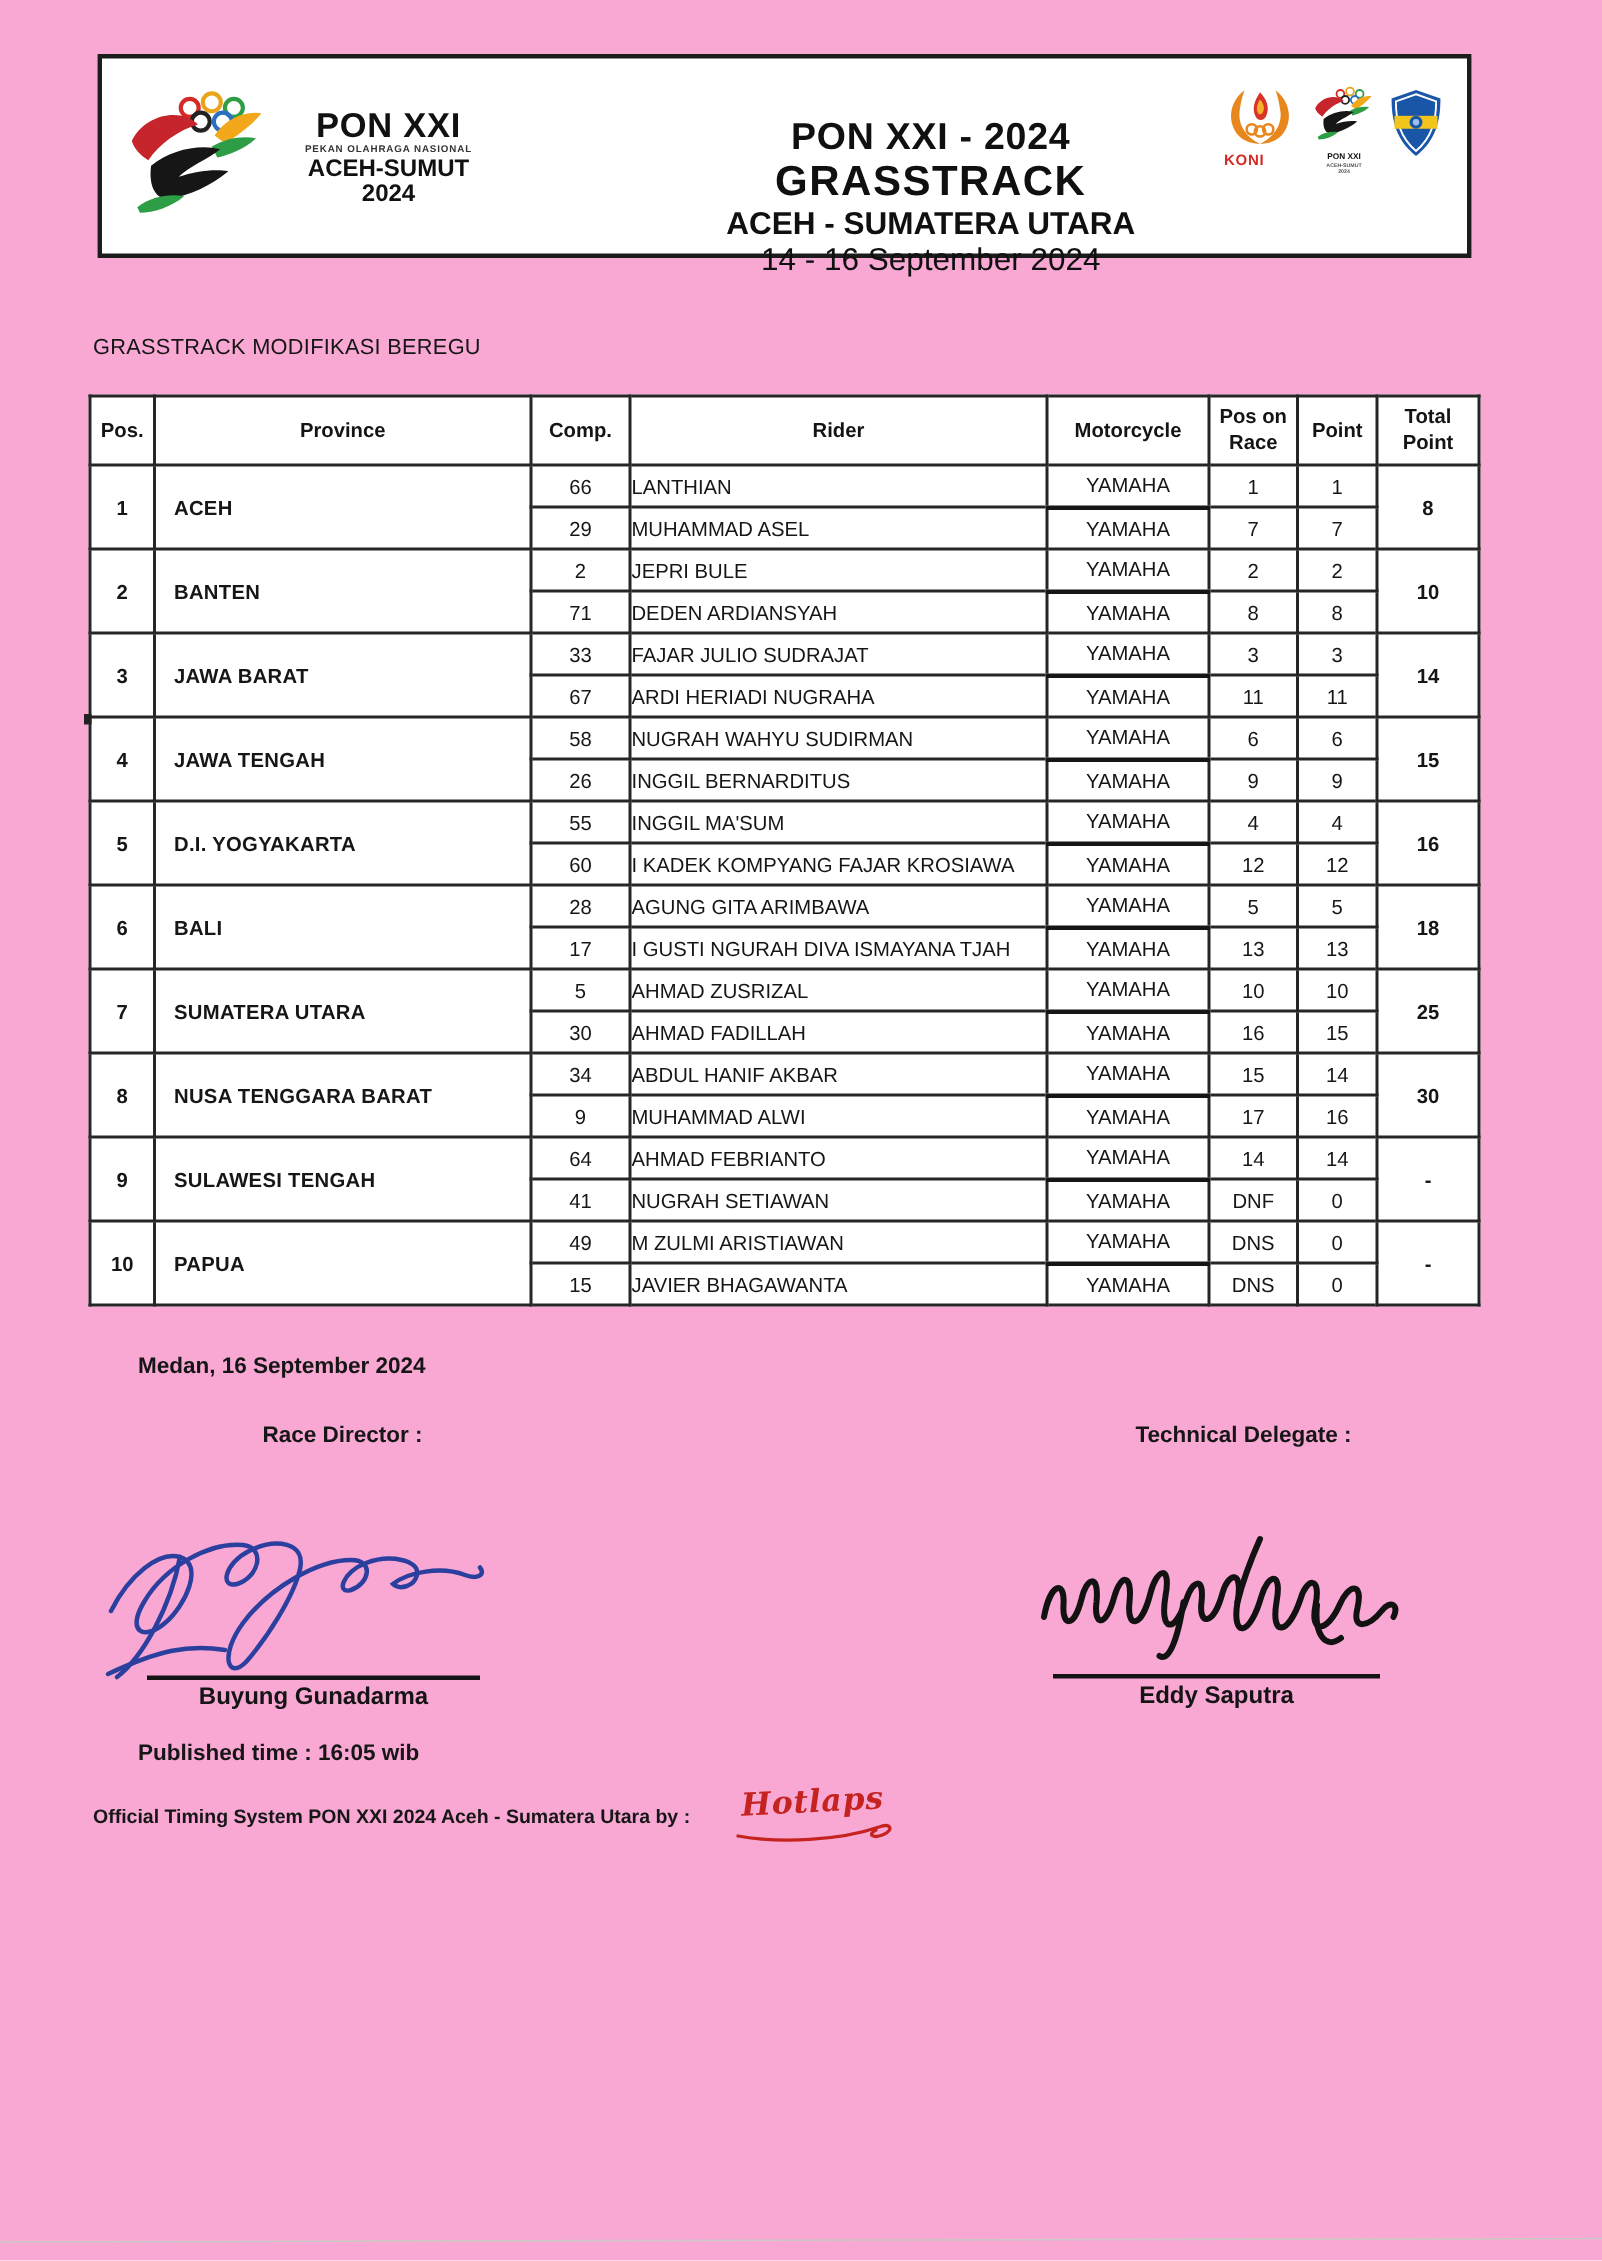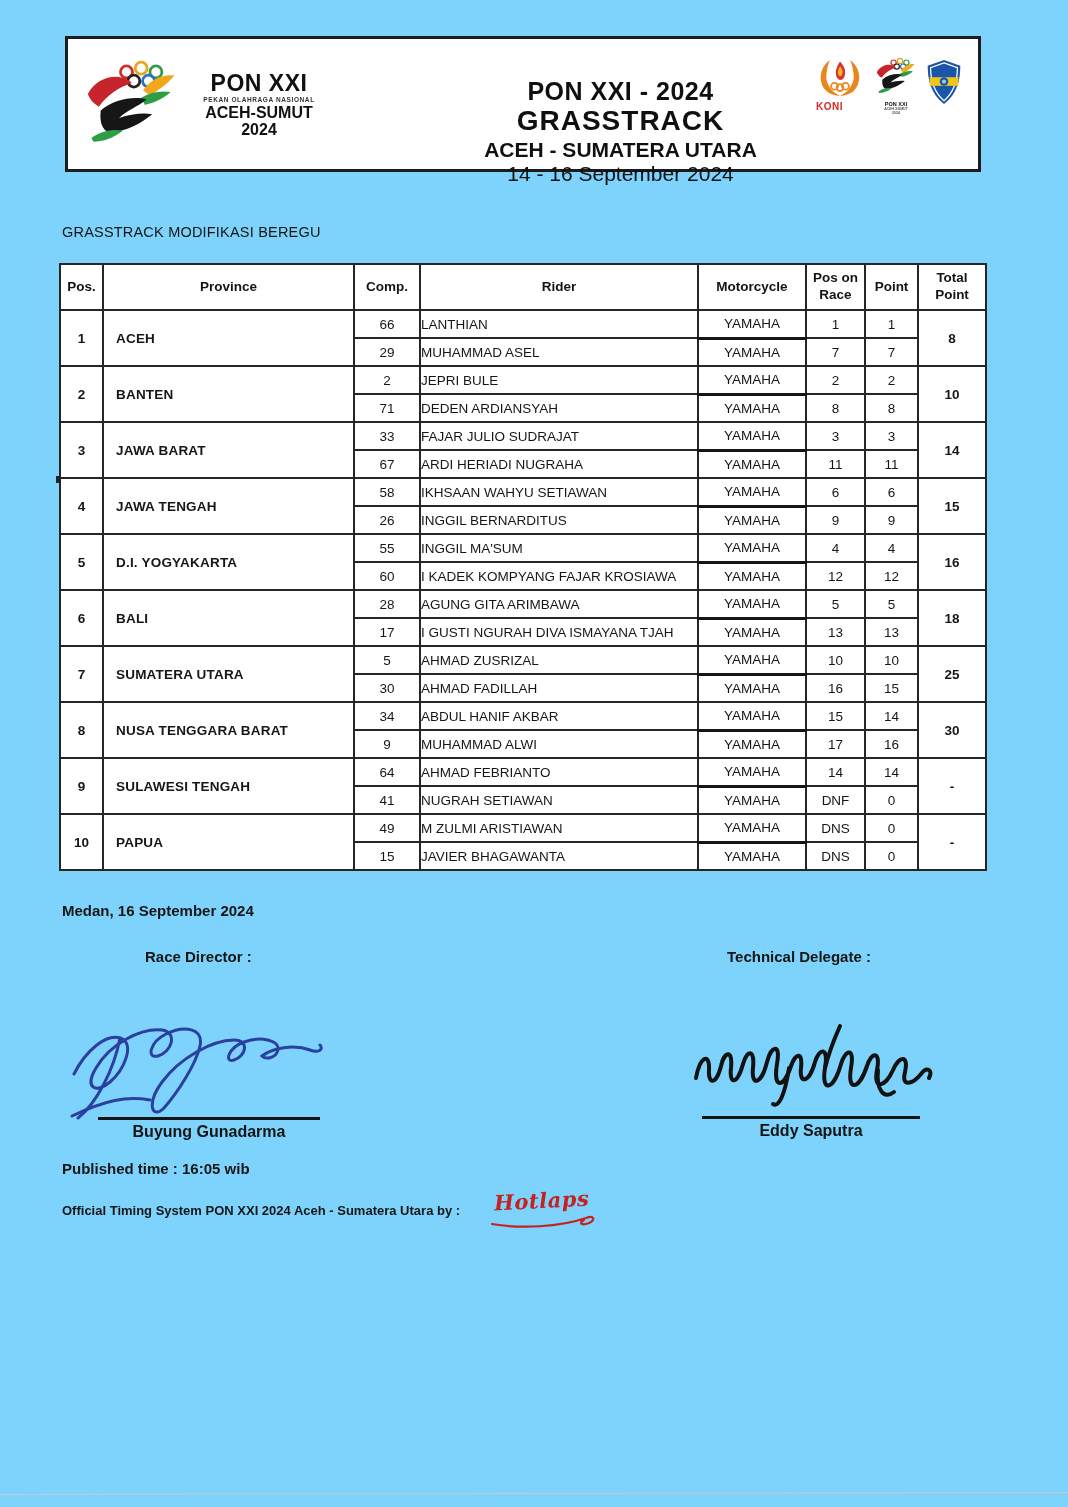--- a/index.html
+++ b/index.html
@@ -1,18 +1,18 @@
 <!DOCTYPE html>
 <html><head>
 <meta charset="utf-8">
 <style>
   * { margin:0; padding:0; box-sizing:border-box; }
   html,body { background:#ffffff; }
   body { font-family:"Liberation Sans", sans-serif; color:#1b1b1b; }
-  .page { position:relative; width:1068px; height:1507px; background:#7dd3fc; overflow:hidden; }
+  .page { position:relative; width:1068px; height:1507px; background:#f9a8d4; overflow:hidden; }
 
   
   .header-box { position:absolute; left:65px; top:36px; width:916px; height:136px;
     border:3px solid #1c1c1c; background:#fff; }
   .logo-left { position:absolute; left:18px; top:14px; width:320px; height:104px; display:flex; align-items:center; }
   .logo-left svg { width:92px; height:92px; flex:0 0 auto; }
   .logo-left-text { width:150px; text-align:center; margin-left:6px; line-height:1.05; }
   .lt-title { font-size:23px; font-weight:700; letter-spacing:0.5px; color:#111; }
   .lt-sub   { font-size:6.5px; font-weight:700; letter-spacing:0.6px; color:#333; margin-top:2px; }
   .lt-region{ font-size:16px; font-weight:700; color:#111; margin-top:1px; }
@@ -49,21 +49,21 @@
   td.c { text-align:center; }
   td.province { font-weight:700; font-size:14px; padding-left:12px; letter-spacing:0.2px; }
   td.pos { font-weight:700; }
   td.rider { white-space:nowrap; overflow:hidden; }
   td.total { font-weight:700; font-size:14px; }
   tr.rider2 td { border-top:1px solid #8d8d8d; }
   tr.rider2 td.moto { border-top:3px solid #151515; }
 
   
   .abs { position:absolute; }
-  .f-bold15 { font-size:15px; font-weight:700; color:#161616; }
+  .f-bold15 { font-size:15px; font-weight:700; color:#161616;margin-left:30px; }
   .f-bold13 { font-size:13px; font-weight:700; color:#161616; }
   .sig-line { height:3px; background:#141414; }
   .sig-name { text-align:center; font-size:16px; font-weight:700; color:#141414; }
   .hotlaps { font-family:"DejaVu Serif", serif; font-style:italic; font-weight:700;
     font-size:21px; color:#c5231f; letter-spacing:0.5px; transform:rotate(-3deg); display:inline-block; }
   .scan-speck { width:5px; height:7px; background:#222; }
   .scan-bottom-line { height:1px; background:#c9c9c5; transform:rotate(-0.12deg); }
 </style>
 </head>
 <body>
@@ -215,21 +215,21 @@
           <td class="c">67</td>
           <td class="rider">ARDI HERIADI NUGRAHA</td>
           <td class="c moto">YAMAHA</td>
           <td class="c">11</td>
           <td class="c">11</td>
         </tr>
         <tr>
           <td class="c pos" rowspan="2">4</td>
           <td class="province" rowspan="2">JAWA TENGAH</td>
           <td class="c">58</td>
-          <td class="rider">IKHSAAN WAHYU SETIAWAN</td>
+          <td class="rider">NUGRAH WAHYU SUDIRMAN</td>
           <td class="c moto">YAMAHA</td>
           <td class="c">6</td>
           <td class="c">6</td>
           <td class="c total" rowspan="2">15</td>
         </tr>
         <tr class="rider2">
           <td class="c">26</td>
           <td class="rider">INGGIL BERNARDITUS</td>
           <td class="c moto">YAMAHA</td>
           <td class="c">9</td>

